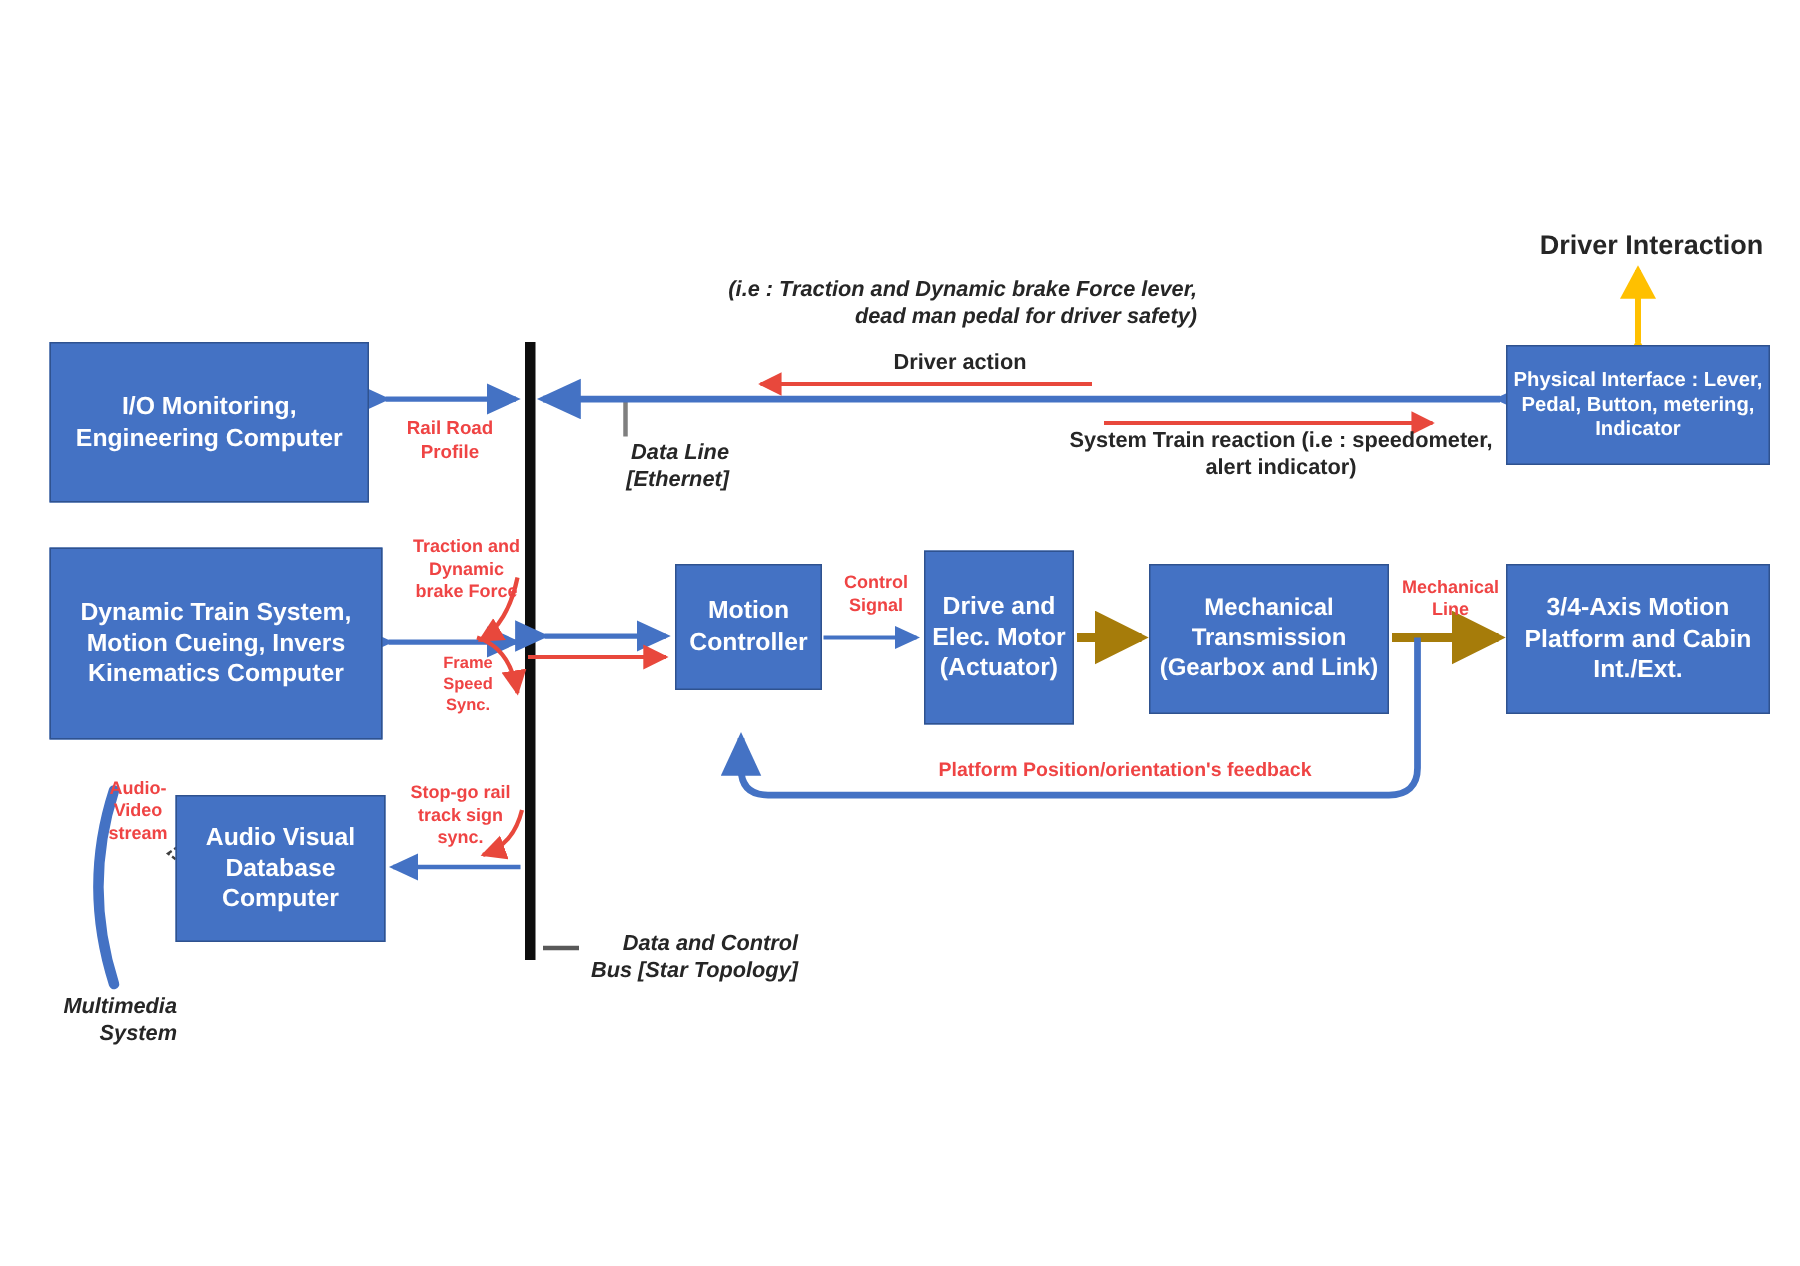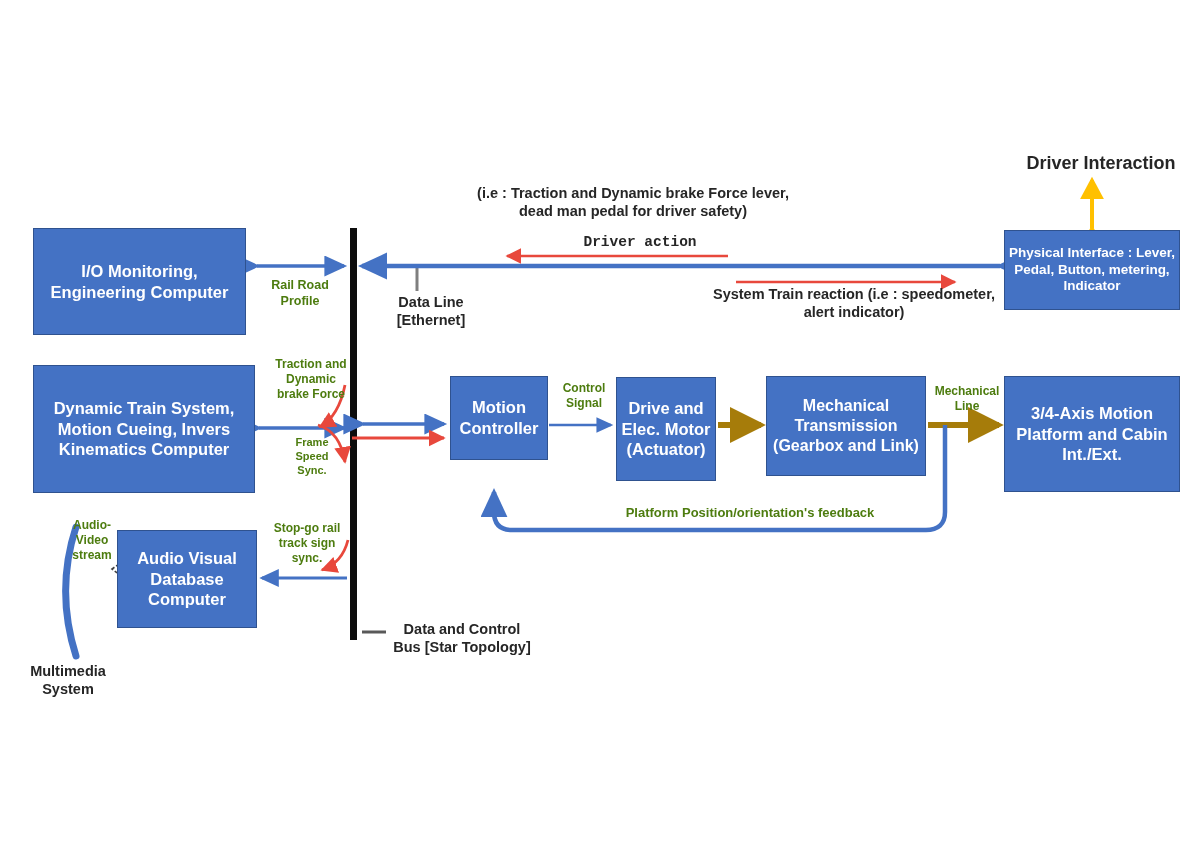--- a/index.html
+++ b/index.html
@@ -2,43 +2,43 @@
 <html><head>
 <meta charset="utf-8">
 <style>
   html,body{margin:0;padding:0;background:#ffffff;}
   body{width:1200px;height:844px;overflow:hidden;font-family:"Liberation Sans",sans-serif;}
   #stage{position:relative;width:1200px;height:844px;background:#fff;}
   svg#wires{position:absolute;left:0;top:0;width:1200px;height:844px;}
   .box{position:absolute;background:#4472C4;border:1px solid #2F528F;color:#ffffff;
        display:flex;align-items:center;justify-content:center;text-align:center;
        font-weight:bold;box-sizing:border-box;line-height:1.25;}
-  .lbl{position:absolute;color:#4d7c0f;font-weight:bold;text-align:center;line-height:1.25;}
-  .lbl.left{text-align:center;}
+  .lbl{position:absolute;color:#ef4444;font-weight:bold;text-align:center;line-height:1.25;}
+  .lbl.left{text-align:right;font-style:italic;}
   .b-io{left:33px;top:228px;width:213px;height:107px;font-size:16.5px;}
   .b-dyn{left:33px;top:365px;width:222px;height:128px;font-size:16.5px;}
   .b-avd{left:117px;top:530px;width:140px;height:98px;font-size:16.5px;}
   .b-mc{left:450px;top:376px;width:98px;height:84px;font-size:16.5px;}
-  .b-drv{left:616px;top:367px;width:100px;height:104px;font-size:16.5px;margin-top:10px;}
+  .b-drv{left:616px;top:367px;width:100px;height:116px;font-size:16.5px;}
   .b-mech{left:766px;top:376px;width:160px;height:100px;font-size:16px;}
-  .b-plat{left:1004px;top:376px;width:176px;height:116px;font-size:16.5px;}
+  .b-plat{left:1004px;top:376px;width:176px;height:100px;font-size:16.5px;}
   .b-phys{left:1004px;top:230px;width:176px;height:80px;font-size:13.5px;}
   .t-driverint{left:1006px;top:152px;width:190px;font-size:18px;color:#262626;}
   .t-railroad{left:261px;top:278px;width:78px;font-size:12.5px;}
   .t-dataline{left:376px;top:293px;width:110px;font-size:14.5px;color:#262626;text-align:left;}
   .t-traction{left:275px;top:357px;width:72px;font-size:12px;}
   .t-frame{left:281px;top:436px;width:62px;font-size:11px;}
   .t-traj{left:369px;top:430px;width:78px;font-size:12px;text-align:left;}
   .t-stopgo{left:267px;top:521px;width:80px;font-size:12px;}
   .t-databus{left:392px;top:620px;width:140px;font-size:14.5px;color:#262626;text-align:left;}
   .t-ctrlsig{left:556px;top:381px;width:56px;font-size:12px;}
   .t-mechline{left:932px;top:384px;width:70px;font-size:12px;}
   .t-feedback{left:600px;top:505px;width:300px;font-size:13px;}
   .t-ie1{left:468px;top:184px;width:330px;font-size:14.5px;text-align:left;color:#262626;}
-  .t-driveract{left:560px;top:233px;width:160px;font-size:14.5px;color:#262626;font-family:Liberation Mono, monospace;}
+  .t-driveract{left:560px;top:233px;width:160px;font-size:14.5px;color:#262626;}
   .t-sysreact{left:710px;top:285px;width:288px;font-size:14.5px;color:#262626;}
   .t-avstream{left:64px;top:518px;width:56px;font-size:12px;}
   .t-multimedia{left:18px;top:662px;width:100px;font-size:14.5px;text-align:left;color:#262626;}
 </style>
 </head>
 <body>
 
 <div id="stage">
 
   <svg id="wires" viewBox="0 0 1200 844">

